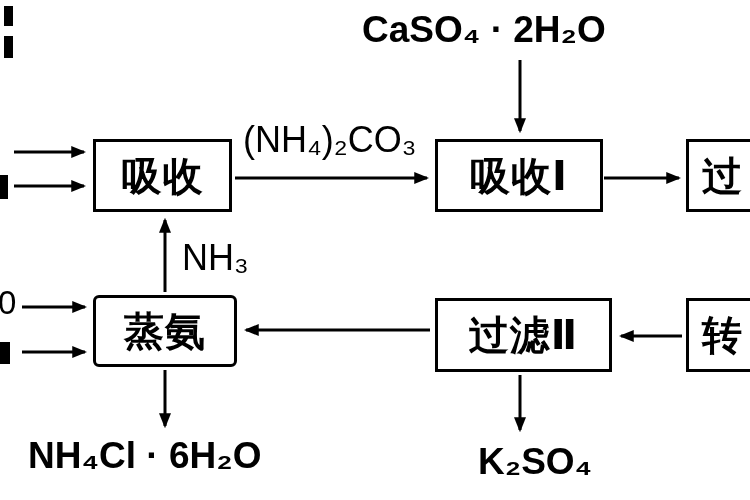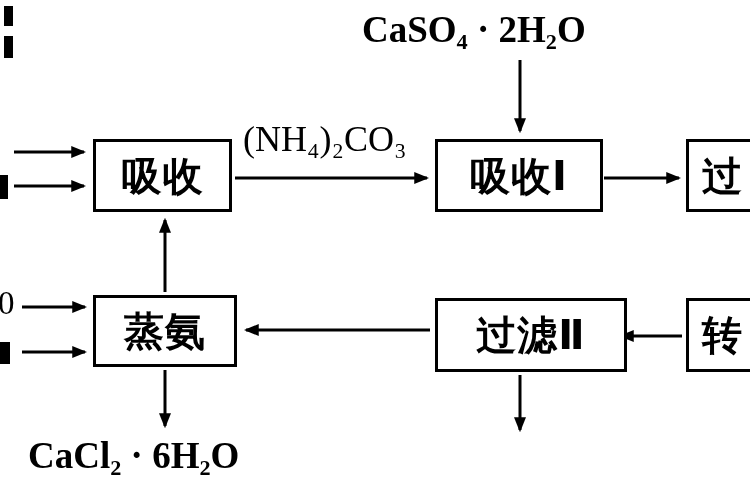--- a/index.html
+++ b/index.html
@@ -26,21 +26,21 @@
     .cn {
       font-family: "DejaVu Sans", "Liberation Sans", sans-serif;
       font-weight: 700;
       font-size: 40px;
       line-height: 1;
       white-space: nowrap;
       letter-spacing: 1px;
     }
     .formula {
       position: absolute;
-      font-family: Liberation Serif, serif;
+      font-family: Liberation Sans, sans-serif;
       white-space: nowrap;
       line-height: 1.1;
       color: #000000;
     }
     .f-lg { font-size: 37px; font-weight: 700; }
     .f-md { font-size: 36px; font-weight: 400; }
     .frag { position: absolute; background: #000000; }
   </style>
 </head>
 <body>
@@ -82,30 +82,32 @@
   <div class="formula f-md" style="left:243px; top:120px;">(NH₄)₂CO₃</div>
 
   <div class="box" style="left:435px; top:139px; width:168px; height:73px;">
     <span class="cn">吸收Ⅰ</span>
   </div>
 
   <div class="box clipped" style="left:686px; top:139px; width:100px; height:73px;">
     <span class="cn">过</span>
   </div>
 
+  <div class="formula f-md" style="left:182px; top:238px;">NH₃</div>
 
-  <div class="box" style="left:93px; top:295px; width:144px; height:72px;">
+  <div class="box" style="left:93px; top:295px; width:144px; height:72px;border-radius:6px;">
     <span class="cn">蒸氨</span>
   </div>
 
 
-  <div class="box" style="left:435px; top:298px; width:192px; height:74px;">
+  <div class="box" style="left:435px; top:298px; width:177px; height:74px;">
     <span class="cn">过滤Ⅱ</span>
   </div>
 
   <div class="box clipped" style="left:686px; top:298px; width:100px; height:74px;">
     <span class="cn">转</span>
   </div>
 
-  <div class="formula f-lg" style="left:28px; top:436px;">CaCl₂ · 6H₂O</div>
+  <div class="formula f-lg" style="left:28px; top:436px;">NH₄Cl · 6H₂O</div>
 
+  <div class="formula f-lg" style="left:478px; top:442px;">K₂SO₄</div>
 
 </div>
 
 </body></html>

